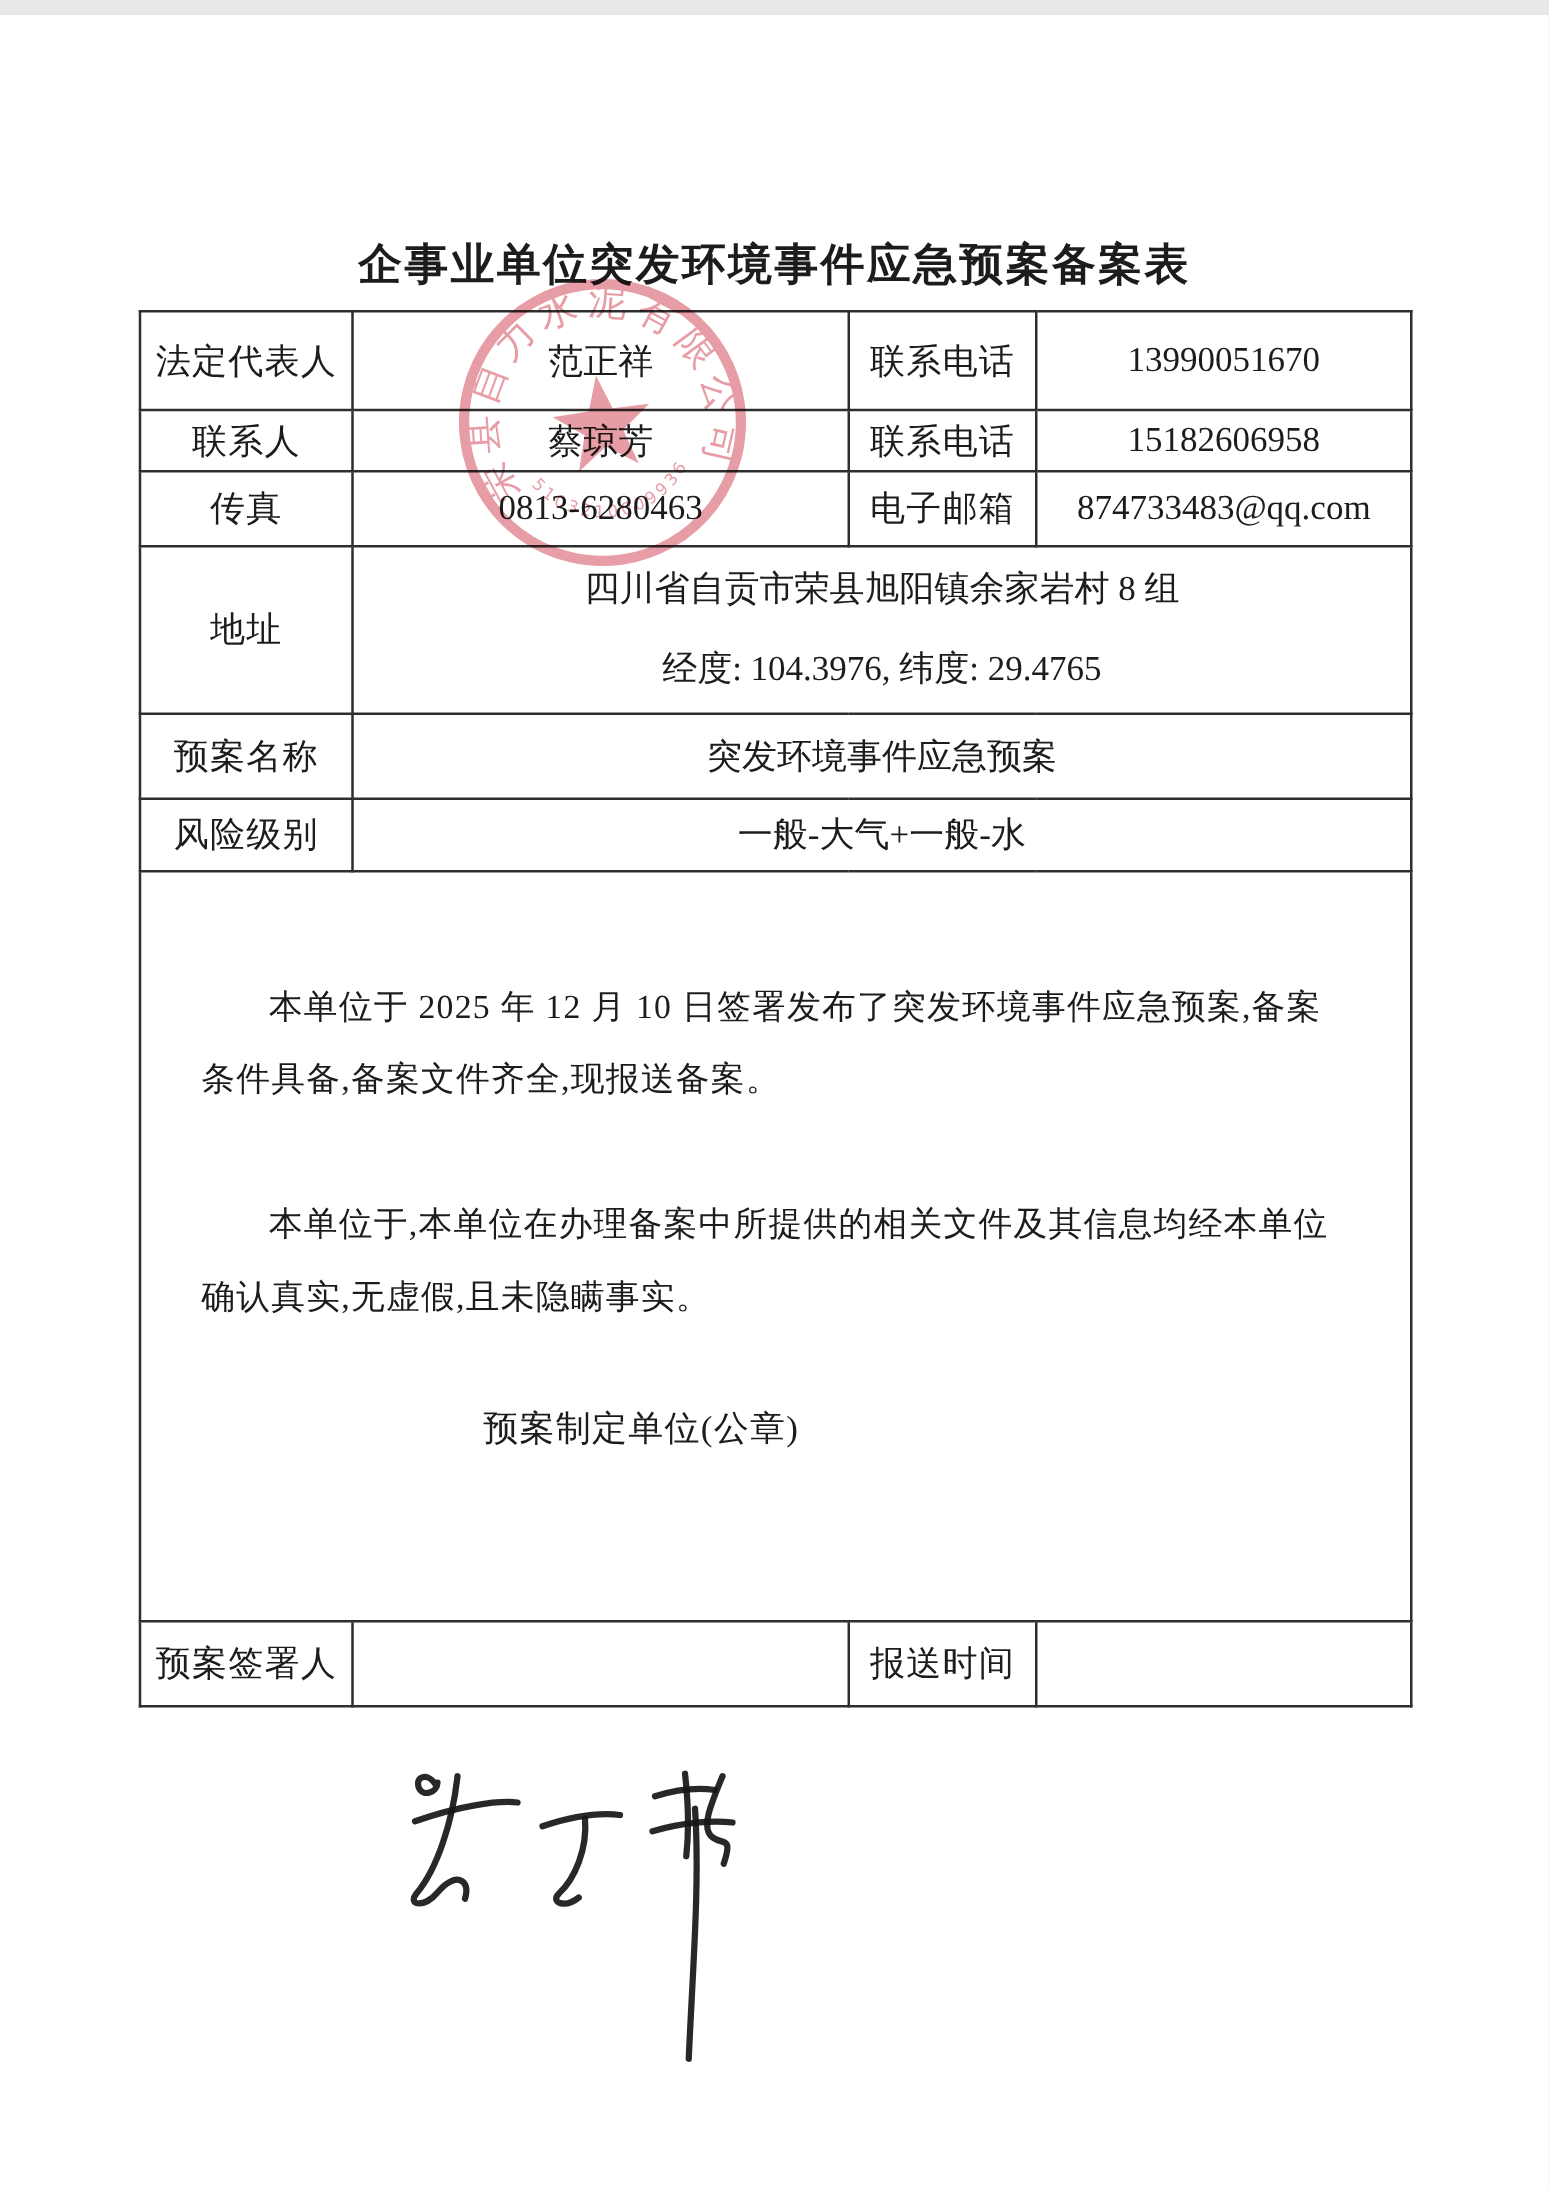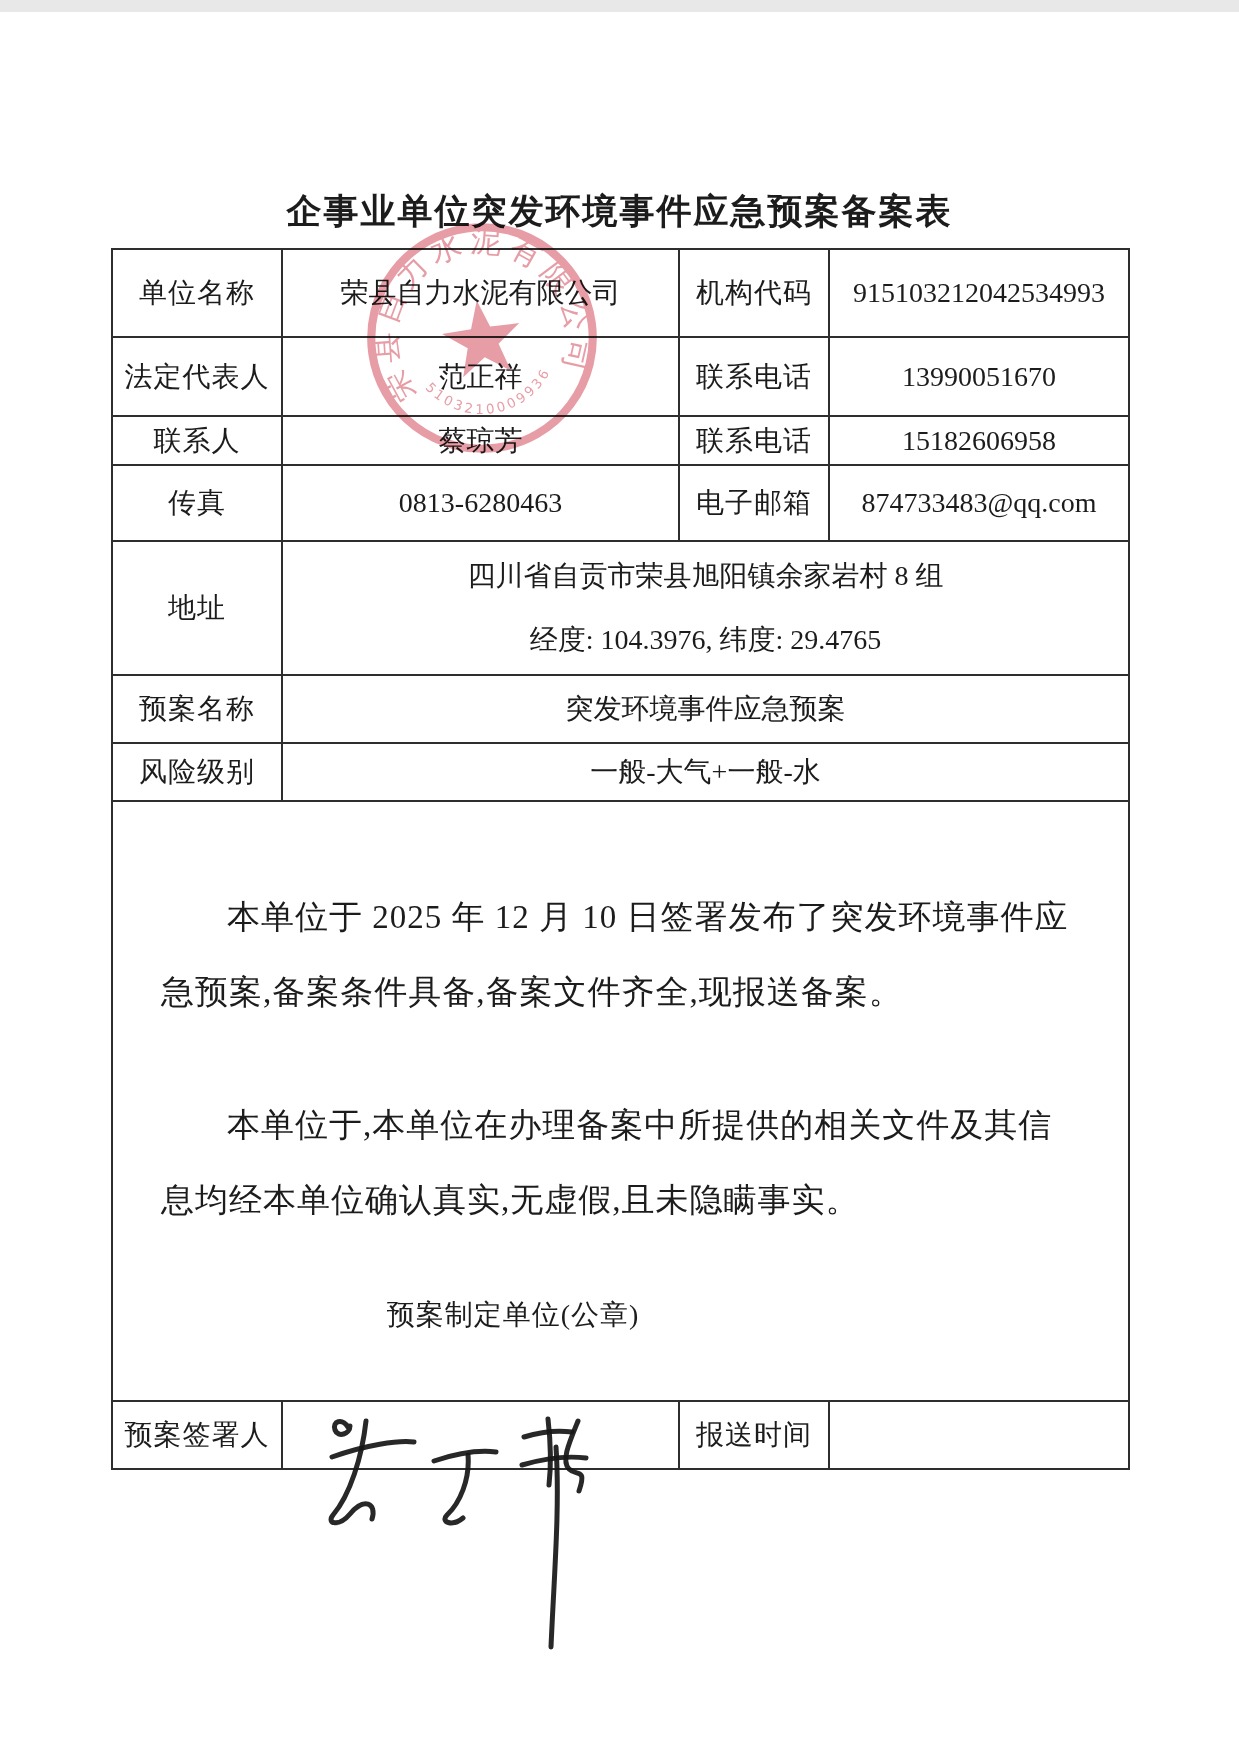--- a/index.html
+++ b/index.html
@@ -34,22 +34,22 @@
   }
   td.lab { letter-spacing:1px; }
   .addr-cell { line-height:64px; }
   .statement-cell {
     text-align:left !important;
     vertical-align:top !important;
     padding:78px 58px 0 48px !important;
   }
   .statement-cell p {
     margin:0 0 58px 0;
-    font-size:33px;
-    line-height:75px;
+    font-size:27px;
+    line-height:58px;
     text-indent:2em;
     letter-spacing:1px;
   }
   .seal-line {
     margin-top:4px;
     text-align:center;
     padding-right:205px;
     font-size:28px;
     letter-spacing:1px;
   }
@@ -87,39 +87,33 @@
   <h1 class="form-title">企事业单位突发环境事件应急预案备案表</h1>
 
   <table class="filing">
     <colgroup>
       <col style="width:170px">
         <col style="width:397px">
         <col style="width:150px">
         <col style="width:300px">
     </colgroup>
     <tbody>
-      <tr style="height:88px">
-        <td class="lab">单位名称</td>
-        <td class="val">荣县自力水泥有限公司</td>
-        <td class="lab">机构代码</td>
-        <td class="val">915103212042534993</td>
-      </tr>
       <tr style="height:79px">
         <td class="lab">法定代表人</td>
         <td class="val">范正祥</td>
         <td class="lab">联系电话</td>
         <td class="val">13990051670</td>
       </tr>
       <tr style="height:49px">
         <td class="lab">联系人</td>
         <td class="val">蔡琼芳</td>
         <td class="lab">联系电话</td>
         <td class="val">15182606958</td>
       </tr>
-      <tr style="height:76px">
+      <tr style="height:60px">
         <td class="lab">传真</td>
         <td class="val">0813-6280463</td>
         <td class="lab">电子邮箱</td>
         <td class="val">874733483@qq.com</td>
       </tr>
       <tr style="height:134px">
         <td class="lab">地址</td>
         <td class="addr-cell" colspan="3">
           <div>四川省自贡市荣县旭阳镇余家岩村 8 组</div>
           <div>经度: 104.3976, 纬度: 29.4765</div>

